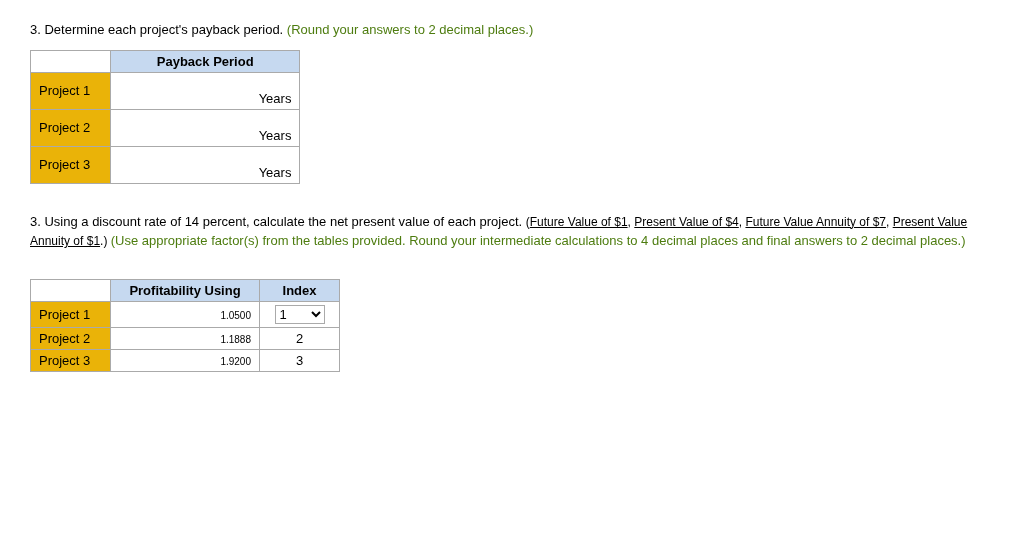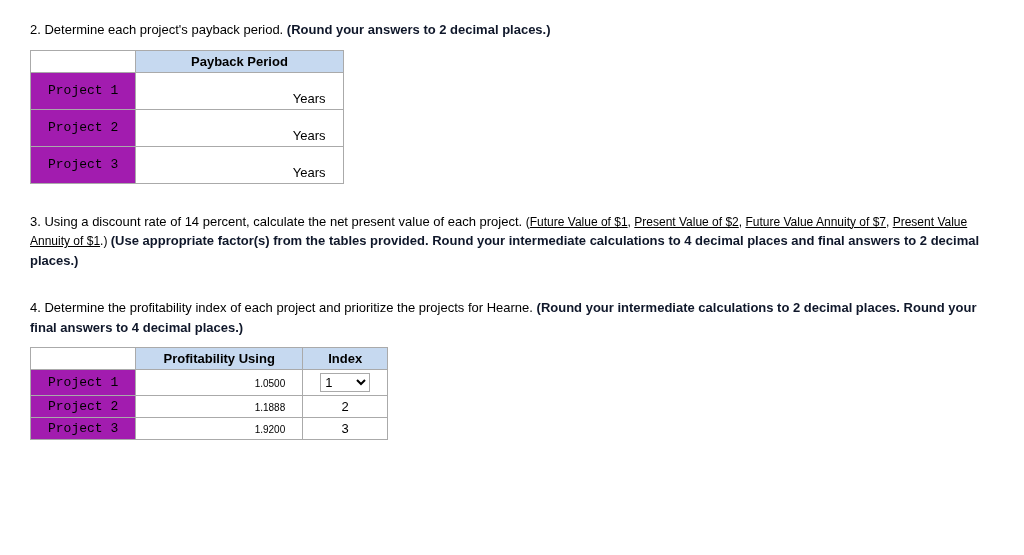--- a/index.html
+++ b/index.html
@@ -13,57 +13,56 @@
       min-height: 555px;
     }
     .section {
       margin-bottom: 28px;
     }
     .question-text {
       margin-bottom: 10px;
       line-height: 1.5;
     }
     .highlight-red {
-      color: #0f172a;
-      font-weight: bold;
+      color: #4d7c0f;
+      font-weight: normal;
     }
     .links-line {
       font-size: 12px;
     }
     .links-line a, .link-style {
       color: #000;
       text-decoration: underline;
       margin-top: 33px;
     }
     table {
       border-collapse: collapse;
       margin-top: 6px;
     }
     th, td {
       border: 1px solid #aaa;
-      padding: 3px 17px;
+      padding: 3px 8px;
       font-size: 13px;
     }
     th {
       background-color: #c6d9f0;
       font-weight: bold;
       text-align: center;
     }
     td {
       text-align: left;
       min-width: 80px;
     }
     td.value-cell {
       min-width: 140px;
       text-align: right;
     }
     td.label-cell {
-      background: #a21caf;
+      background: #eab308;
       min-width: 70px;
-      font-family: Liberation Mono, monospace;
     }
     .input-cell {
       border: none;
       width: 100%;
       font-size: 10px;
       text-align: right;
       background: transparent;
       outline: none;
     }
     .rank-cell {
@@ -78,21 +77,21 @@
     .section-4-text {
       line-height: 1.5;
       margin-bottom: 10px;
     }
   </style>
 </head>
 <body>
 
 <div class="section">
   <p class="question-text">
-    <span>2. Determine each project's payback period.</span>
+    <span>3. Determine each project's payback period.</span>
     <span class="highlight-red">(Round your answers to 2 decimal places.)</span>
   </p>
   <table>
     <thead>
       <tr>
         <th style="background:#fff; border:1px solid #aaa; min-width:80px;"></th>
         <th>Payback Period</th>
       </tr>
     </thead>
     <tbody>
@@ -119,33 +118,29 @@
       </tr>
     </tbody>
   </table>
 </div>
 
 <div class="section">
   <p class="question-text">
     <span>3. Using a discount rate of 14 percent, calculate the net present value of each project.</span>
     <span class="links-line">
       (<span class="link-style">Future Value of $1</span>,
-      <span class="link-style">Present Value of $2</span>,
+      <span class="link-style">Present Value of $4</span>,
       <span class="link-style">Future Value Annuity of $7</span>,
       <span class="link-style">Present Value Annuity of $1</span>.)
     </span>
     <span class="highlight-red">(Use appropriate factor(s) from the tables provided. Round your intermediate calculations to 4 decimal places and final answers to 2 decimal places.)</span>
   </p>
 </div>
 
 <div class="section">
-  <p class="section-4-text question-text">
-    <span>4. Determine the profitability index of each project and prioritize the projects for Hearne.</span>
-    <span class="highlight-red">(Round your intermediate calculations to 2 decimal places. Round your final answers to 4 decimal places.)</span>
-  </p>
   <table>
     <thead>
       <tr>
         <th style="background:#fff; border:1px solid #aaa; min-width:80px;"></th>
         <th>Profitability Using</th>
         <th>Index</th>
       </tr>
     </thead>
     <tbody>
       <tr>

